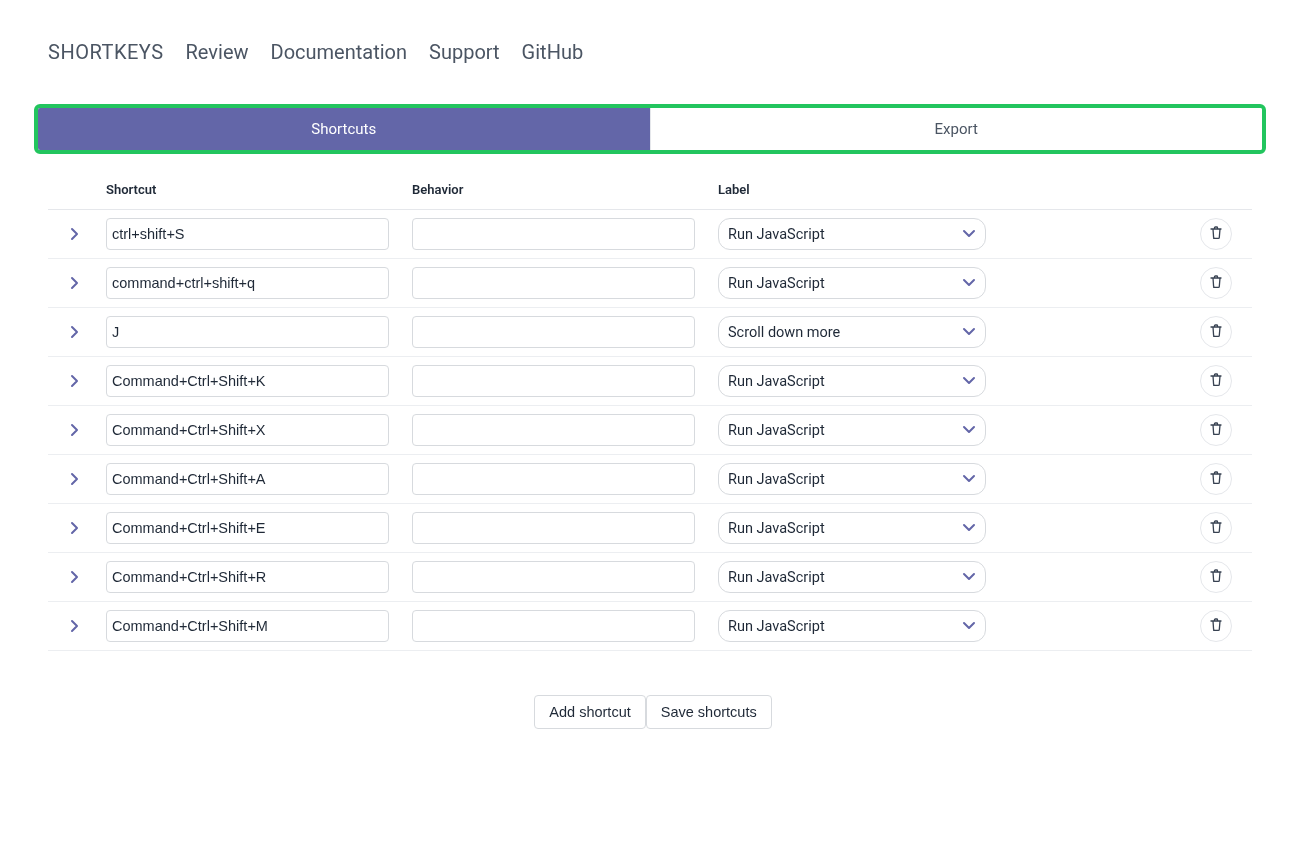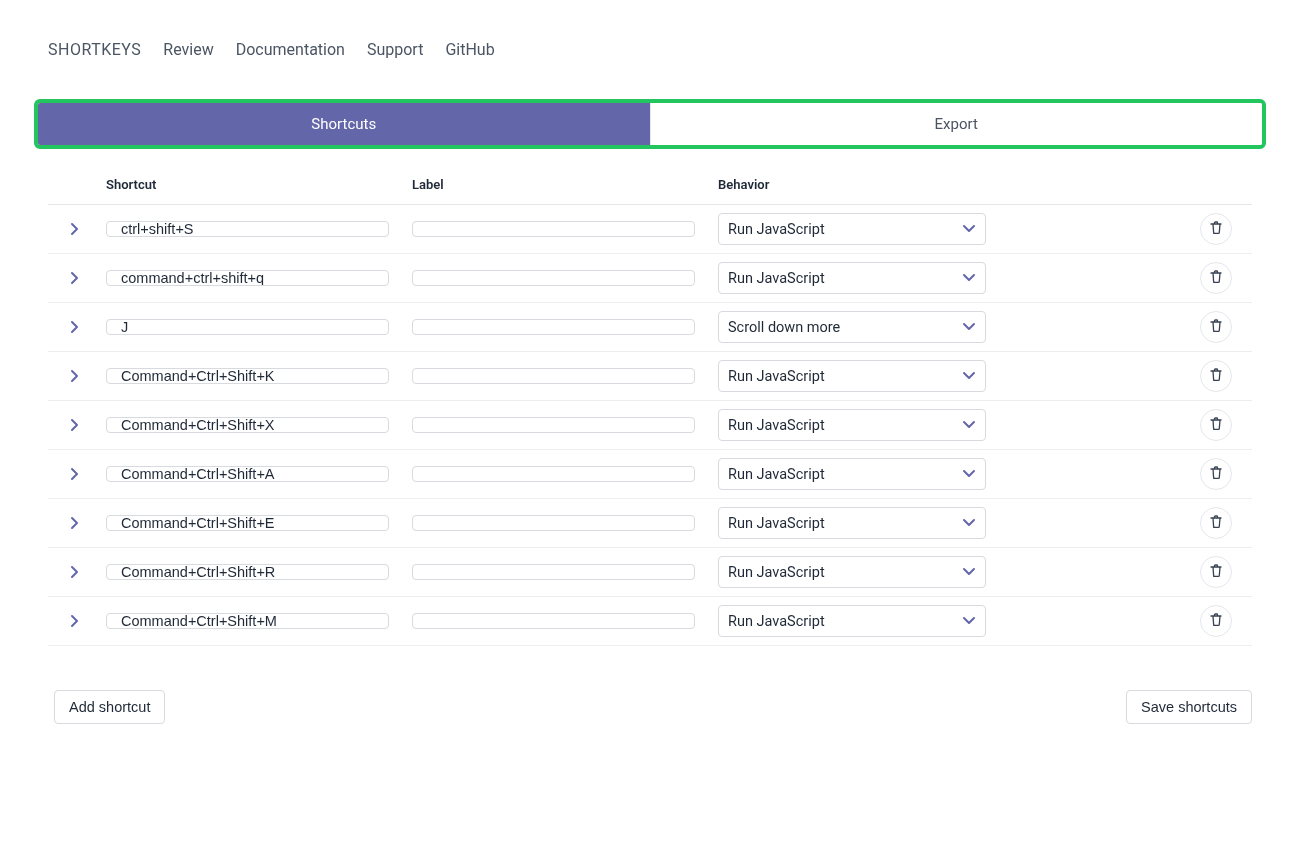--- a/index.html
+++ b/index.html
@@ -10,21 +10,21 @@
     color: #1f2937;
     background: #ffffff;
   }
   .page { padding: 40px 48px 0 48px; max-width: 1300px; }
 
   
   .topnav { display: flex; gap: 22px; align-items: center; margin-bottom: 40px; }
   .topnav a {
     color: #4b5563;
     text-decoration: none;
-    font-size: 16px;
+    font-size: 20px;
     cursor: pointer;
   }
   .topnav a.brand { letter-spacing: .5px; color: #4b5563; }
 
   
   .tabs {
     display: flex;
     border: 4px solid #22c55e;
     border-radius: 6px;
     overflow: hidden;
@@ -66,35 +66,35 @@
   .expand-cell { display:flex; justify-content:center; align-items:center; }
   .chevron {
     width: 16px; height: 16px;
     color: #6366a8;
     cursor: pointer;
     display:flex; align-items:center; justify-content:center;
   }
 
   input.text {
     width: 95%;
-    height: 16px;
+    height: 32px;
     border: 1px solid #d7dade;
     border-radius: 4px;
-    padding: 0 14px;
+    padding: 0 5px;
     font-size: 14.5px;
     color: #1f2937;
     background:#fff;
   }
 
   .select-wrap { position: relative; width: 100%; }
   .select {
     width: 100%;
     height: 32px;
     border: 1px solid #d7dade;
-    border-radius: 4px;
+    border-radius: 12px;
     padding: 0 30px 0 9px;
     font-size: 14.5px;
     color: #1f2937;
     background:#fff;
     display:flex; align-items:center;
     cursor:pointer;
   }
   .select-caret {
     position:absolute; right:9px; top:7px;
     color:#6366a8;
@@ -108,21 +108,21 @@
     border-radius: 50%;
     background:#fff;
     display:flex; align-items:center; justify-content:center;
     cursor:pointer;
     color:#374151;
   }
 
   
   .footer {
     display:flex;
-    justify-content: space-between;
+    justify-content: center;
     margin: 44px 0 0 0;
     padding-left: 6px;
   }
   .btn {
     border:1px solid #d7dade;
     background:#fff;
     border-radius:4px;
     padding: 8px 14px;
     font-size:14.5px;
     color:#1f2937;
@@ -143,22 +143,22 @@
   </nav>
 
   <div class="tabs">
     <div class="tab active">Shortcuts</div>
     <div class="tab">Export</div>
   </div>
 
   <div class="grid header-row">
     <div class="cell"></div>
     <div class="cell">Shortcut</div>
+    <div class="cell">Behavior</div>
     <div class="cell">Label</div>
-    <div class="cell">Behavior</div>
     <div class="cell"></div>
   </div>
 
   <div id="rows-container">
       <div class="grid row">
     <div class="cell expand-cell">
       <span class="chevron">
         <svg width="16" height="16" viewBox="0 0 16 16">
               <use href="#chevron-right"></use>
             </svg>

